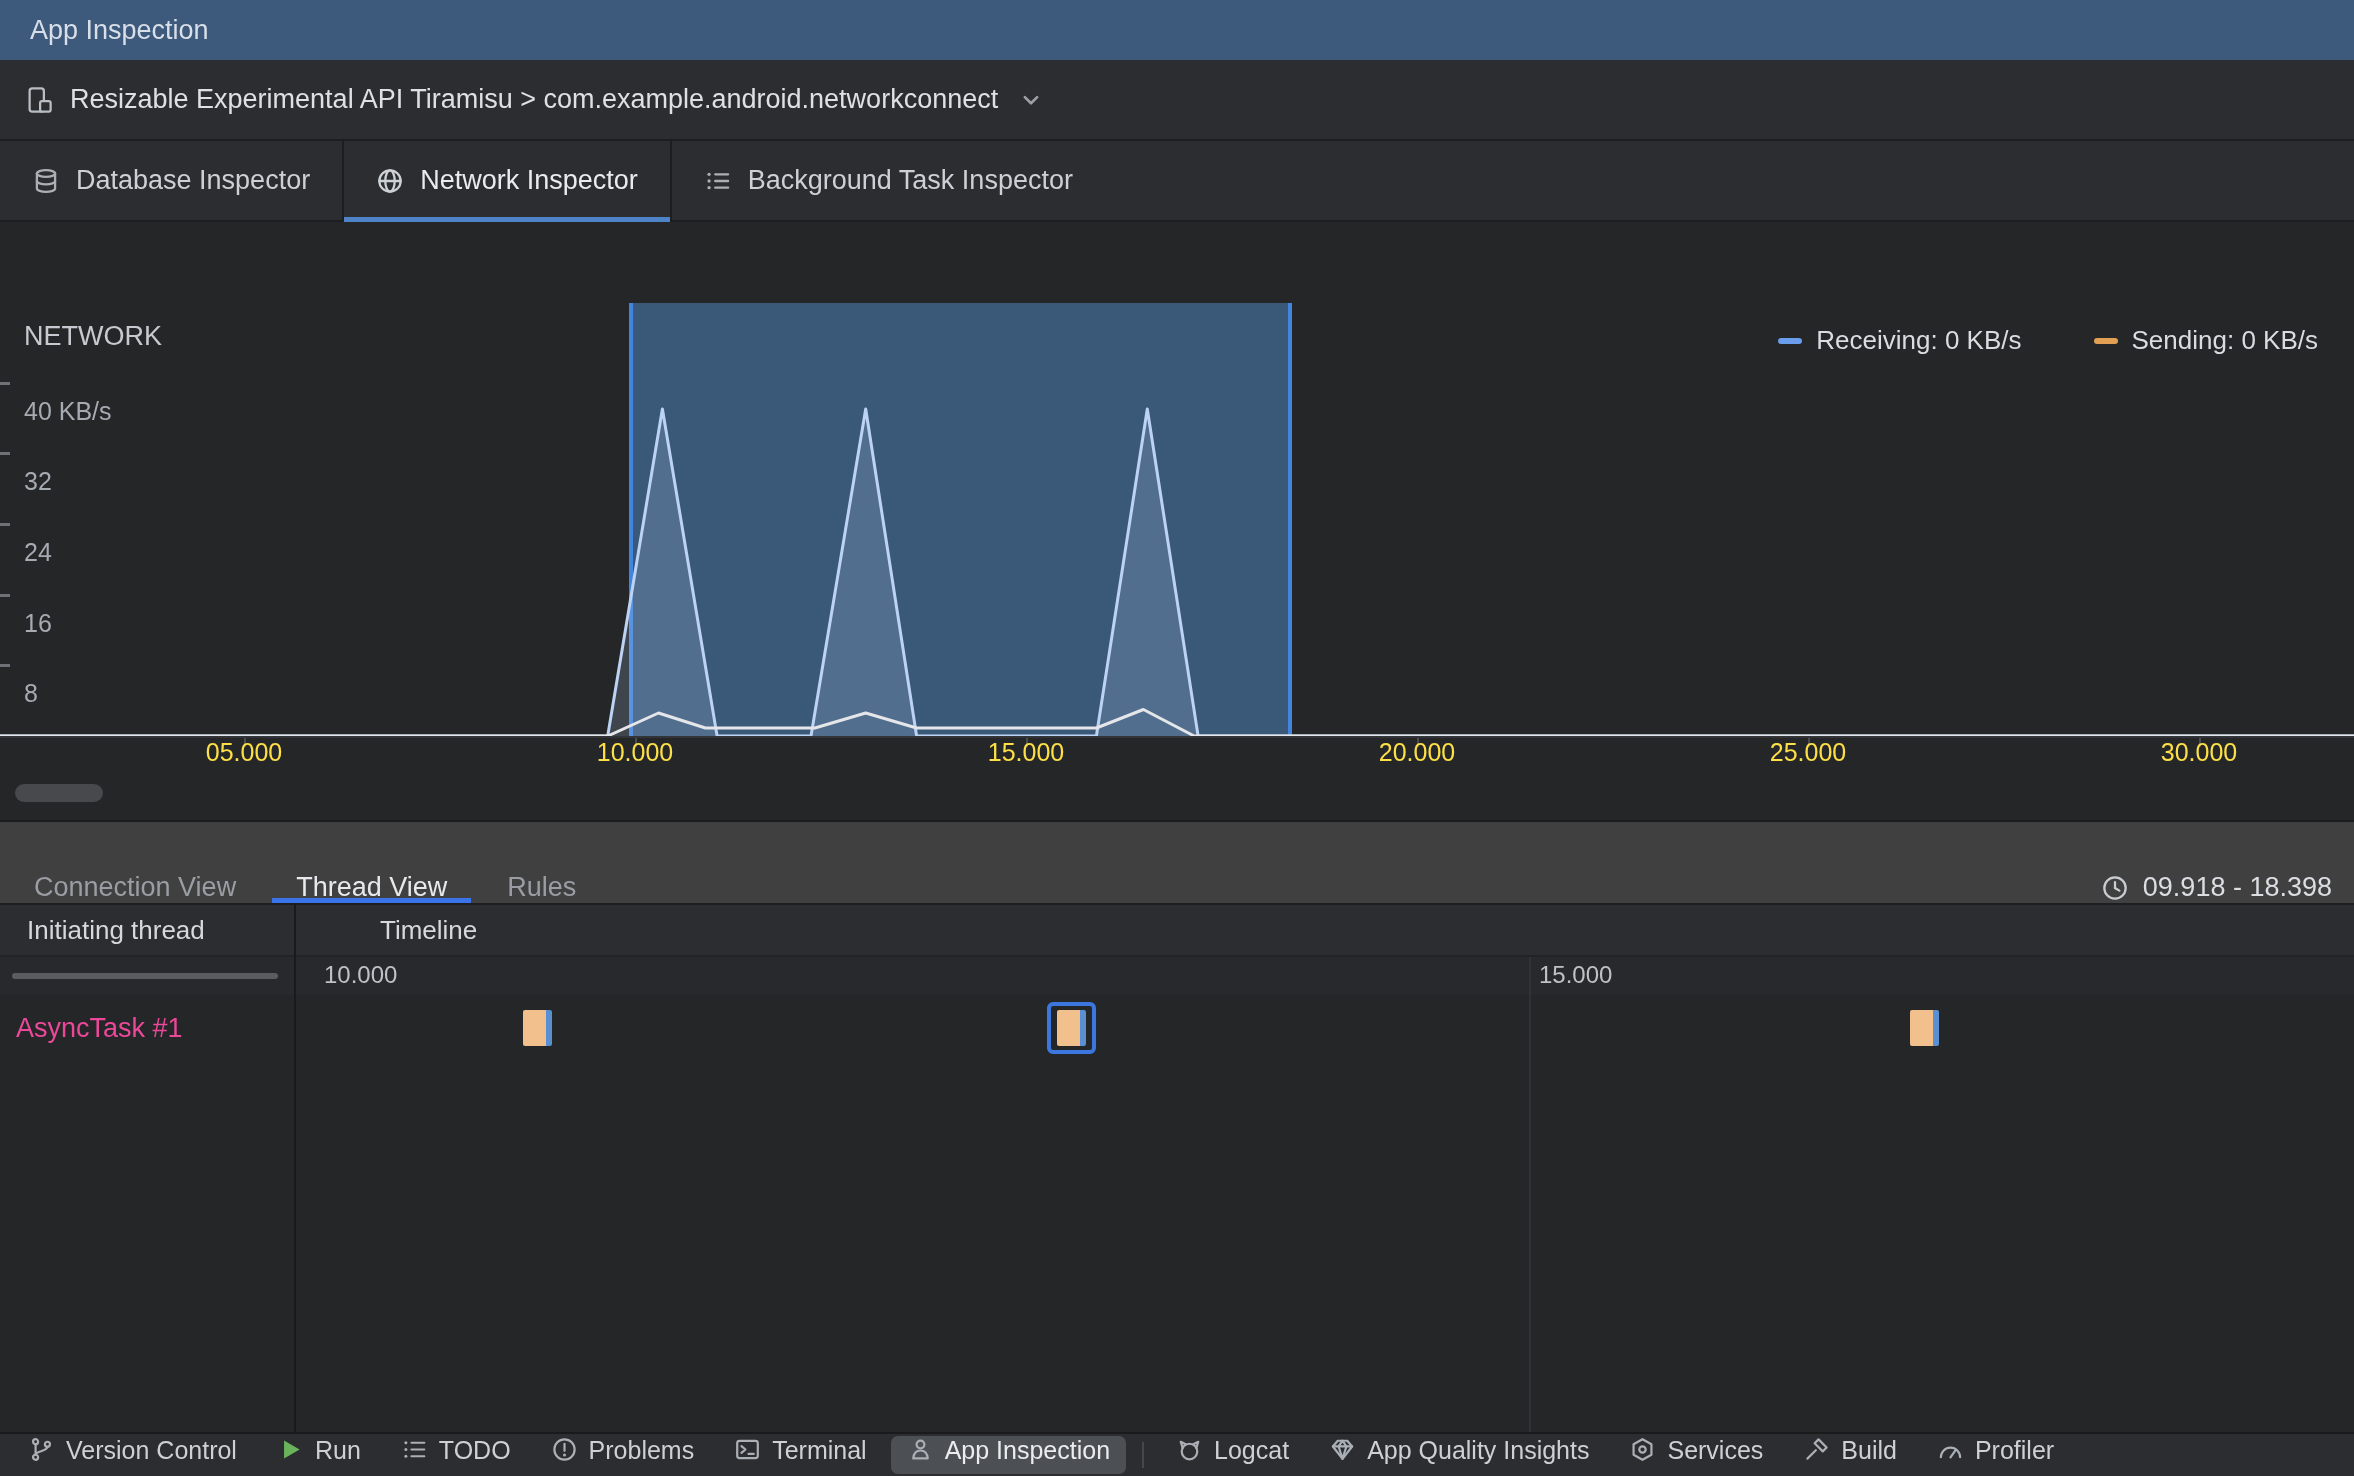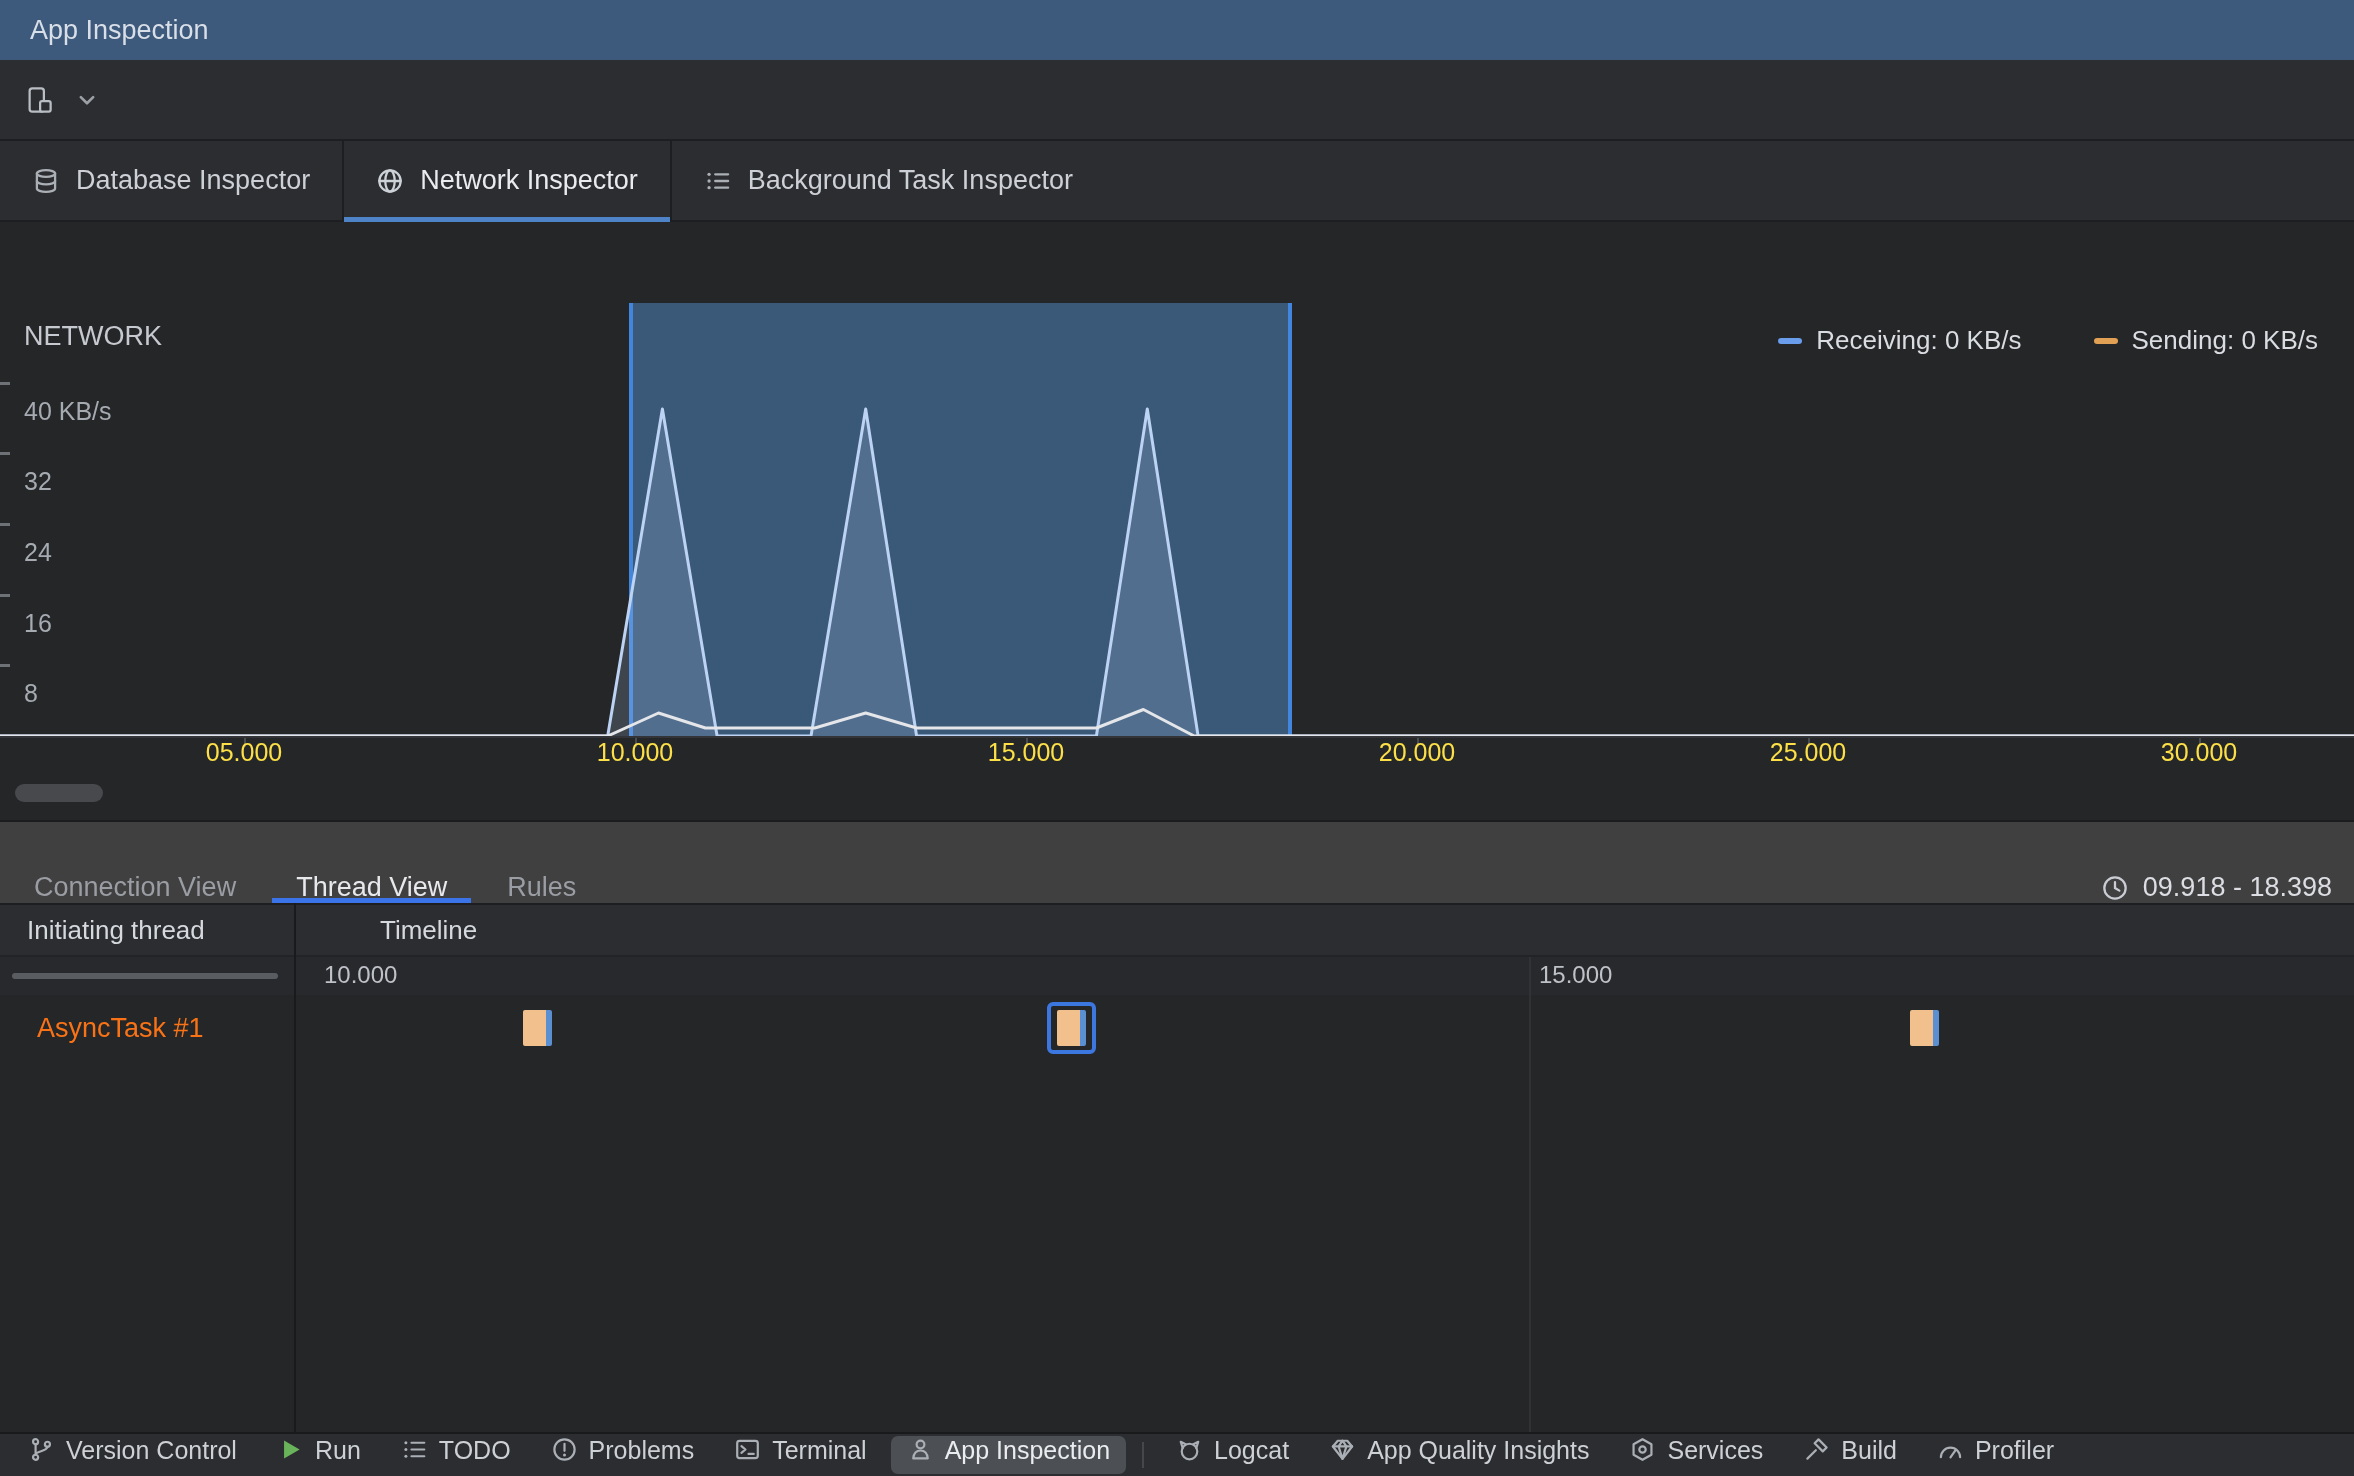--- a/index.html
+++ b/index.html
@@ -59,21 +59,21 @@
   .thread-table{position:absolute;top:903px;left:0;width:100%;height:529px;}
   .tt-header{position:absolute;top:0;left:0;width:100%;height:54px;background:#2B2D30;
              border-top:2px solid #1D1E21;border-bottom:2px solid #222326;box-sizing:border-box;
              display:flex;align-items:center;font-size:26px;color:#D5D8DD;}
   .tt-hcell-left{width:348px;padding-left:27px;box-sizing:border-box;flex:none;}
   .tt-hcell-right{padding-left:32px;}
   .tt-subheader{position:absolute;top:54px;left:0;width:100%;height:38px;background:#27292C;}
   .tl-tick-label{position:absolute;top:4px;font-size:24px;color:#BEC1C7;}
   .col-scroll-thumb{position:absolute;top:16px;left:12px;width:266px;height:6px;border-radius:3px;background:#595C60;cursor:pointer;}
   .tt-body{position:absolute;top:92px;left:0;width:100%;bottom:0;background:#242628;overflow:hidden;}
-  .thread-label{position:absolute;left:37px;height:66px;line-height:66px;font-size:27px;color:#f97316;}
+  .thread-label{position:absolute;left:16px;height:66px;line-height:66px;font-size:27px;color:#ec4899;}
   .tl-grid{position:absolute;top:54px;bottom:0;width:2px;background:#303236;}
   .col-divider{position:absolute;top:0;bottom:0;left:294px;width:2px;background:#191A1C;cursor:col-resize;}
   .event-block{position:absolute;height:36px;background:#F2C08C;border-right:6px solid #5A8FD2;
                box-sizing:border-box;border-radius:2px;cursor:pointer;}
   .event-ring{position:absolute;border:4px solid #3C77E0;border-radius:6px;box-sizing:border-box;}
 
   
   .status-bar{position:absolute;bottom:0;left:0;width:100%;height:44px;background:#2B2D30;
               border-top:2px solid #191A1C;box-sizing:border-box;display:flex;align-items:center;
               gap:8px;padding:0 12px;font-size:25px;color:#CDD0D5;}
@@ -91,20 +91,21 @@
     <span>App Inspection</span>
   </div>
 
   <div class="process-bar">
     <span class="ic">
       <svg width="30" height="30" viewBox="0 0 16 16" fill="none" stroke="#B9BDC4" stroke-width="1.2" stroke-linejoin="round">
           <rect x="3" y="1.8" width="7.6" height="12.4" rx="1.4"></rect>
           <rect x="8.6" y="8.6" width="5.6" height="5.6" rx="1" fill="#2B2D30"></rect>
         </svg>
     </span>
+    <span>Resizable Experimental API Tiramisu &gt; com.example.android.networkconnect</span>
     <span class="ic chev">
       <svg width="26" height="26" viewBox="0 0 16 16" fill="none" stroke="#9DA0A6" stroke-width="1.6" stroke-linecap="round" stroke-linejoin="round">
           <path d="M4.2 6.2L8 10l3.8-3.8"></path>
         </svg>
     </span>
   </div>
 
   <div class="tabs-row">
     <div class="insp-tab">
       <span class="ic">

